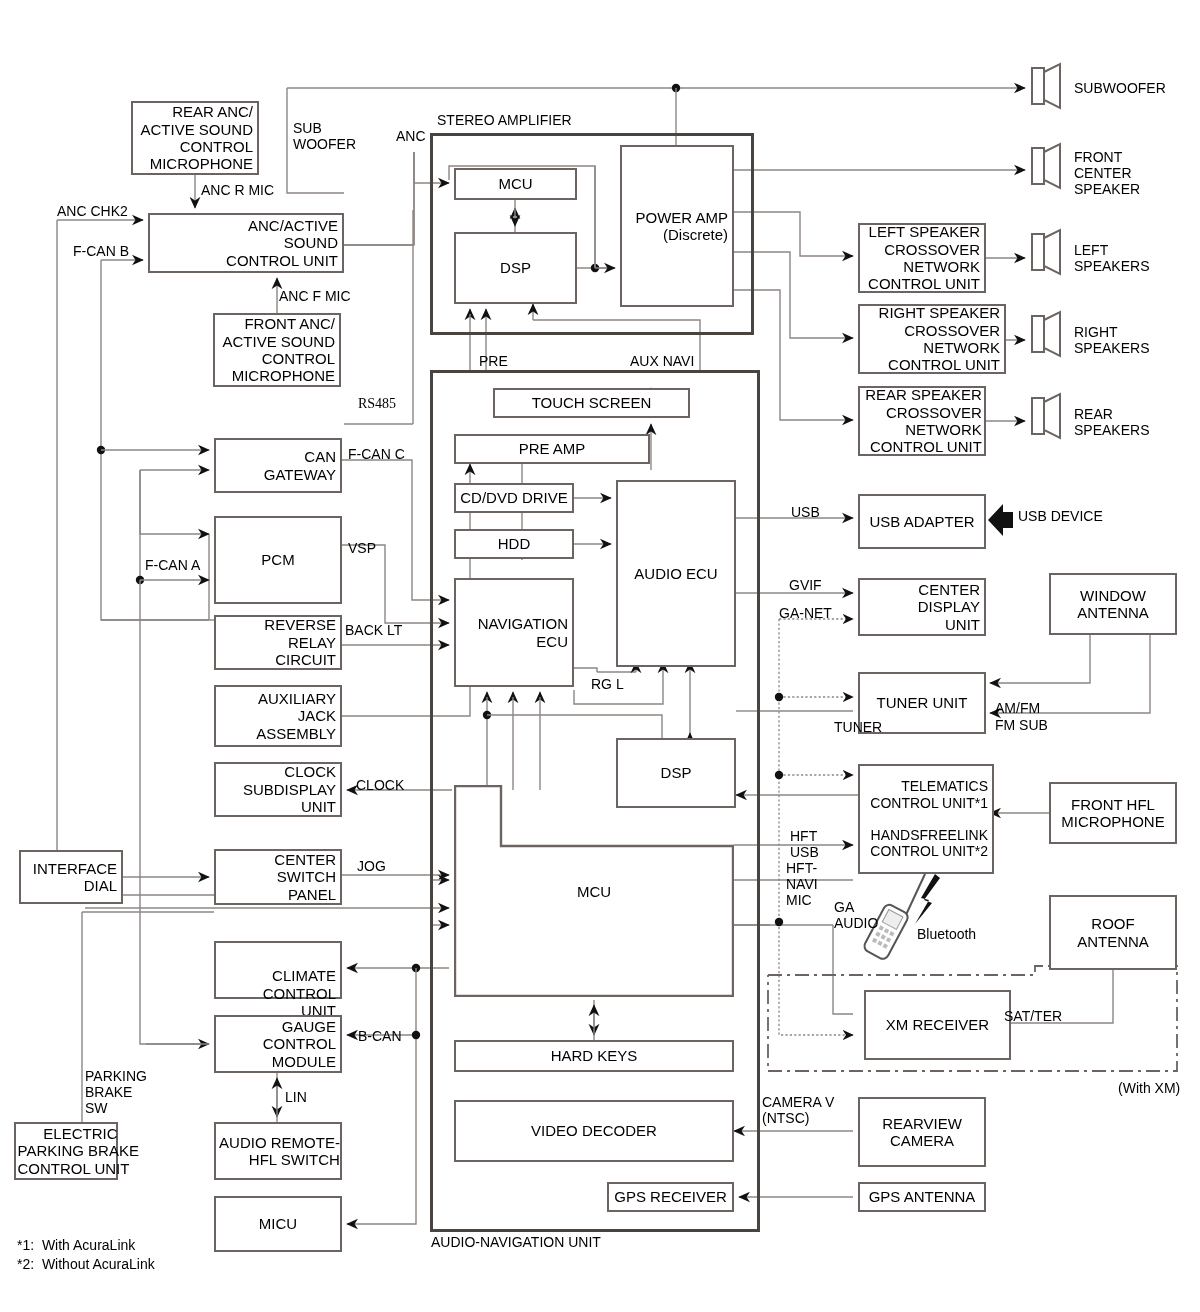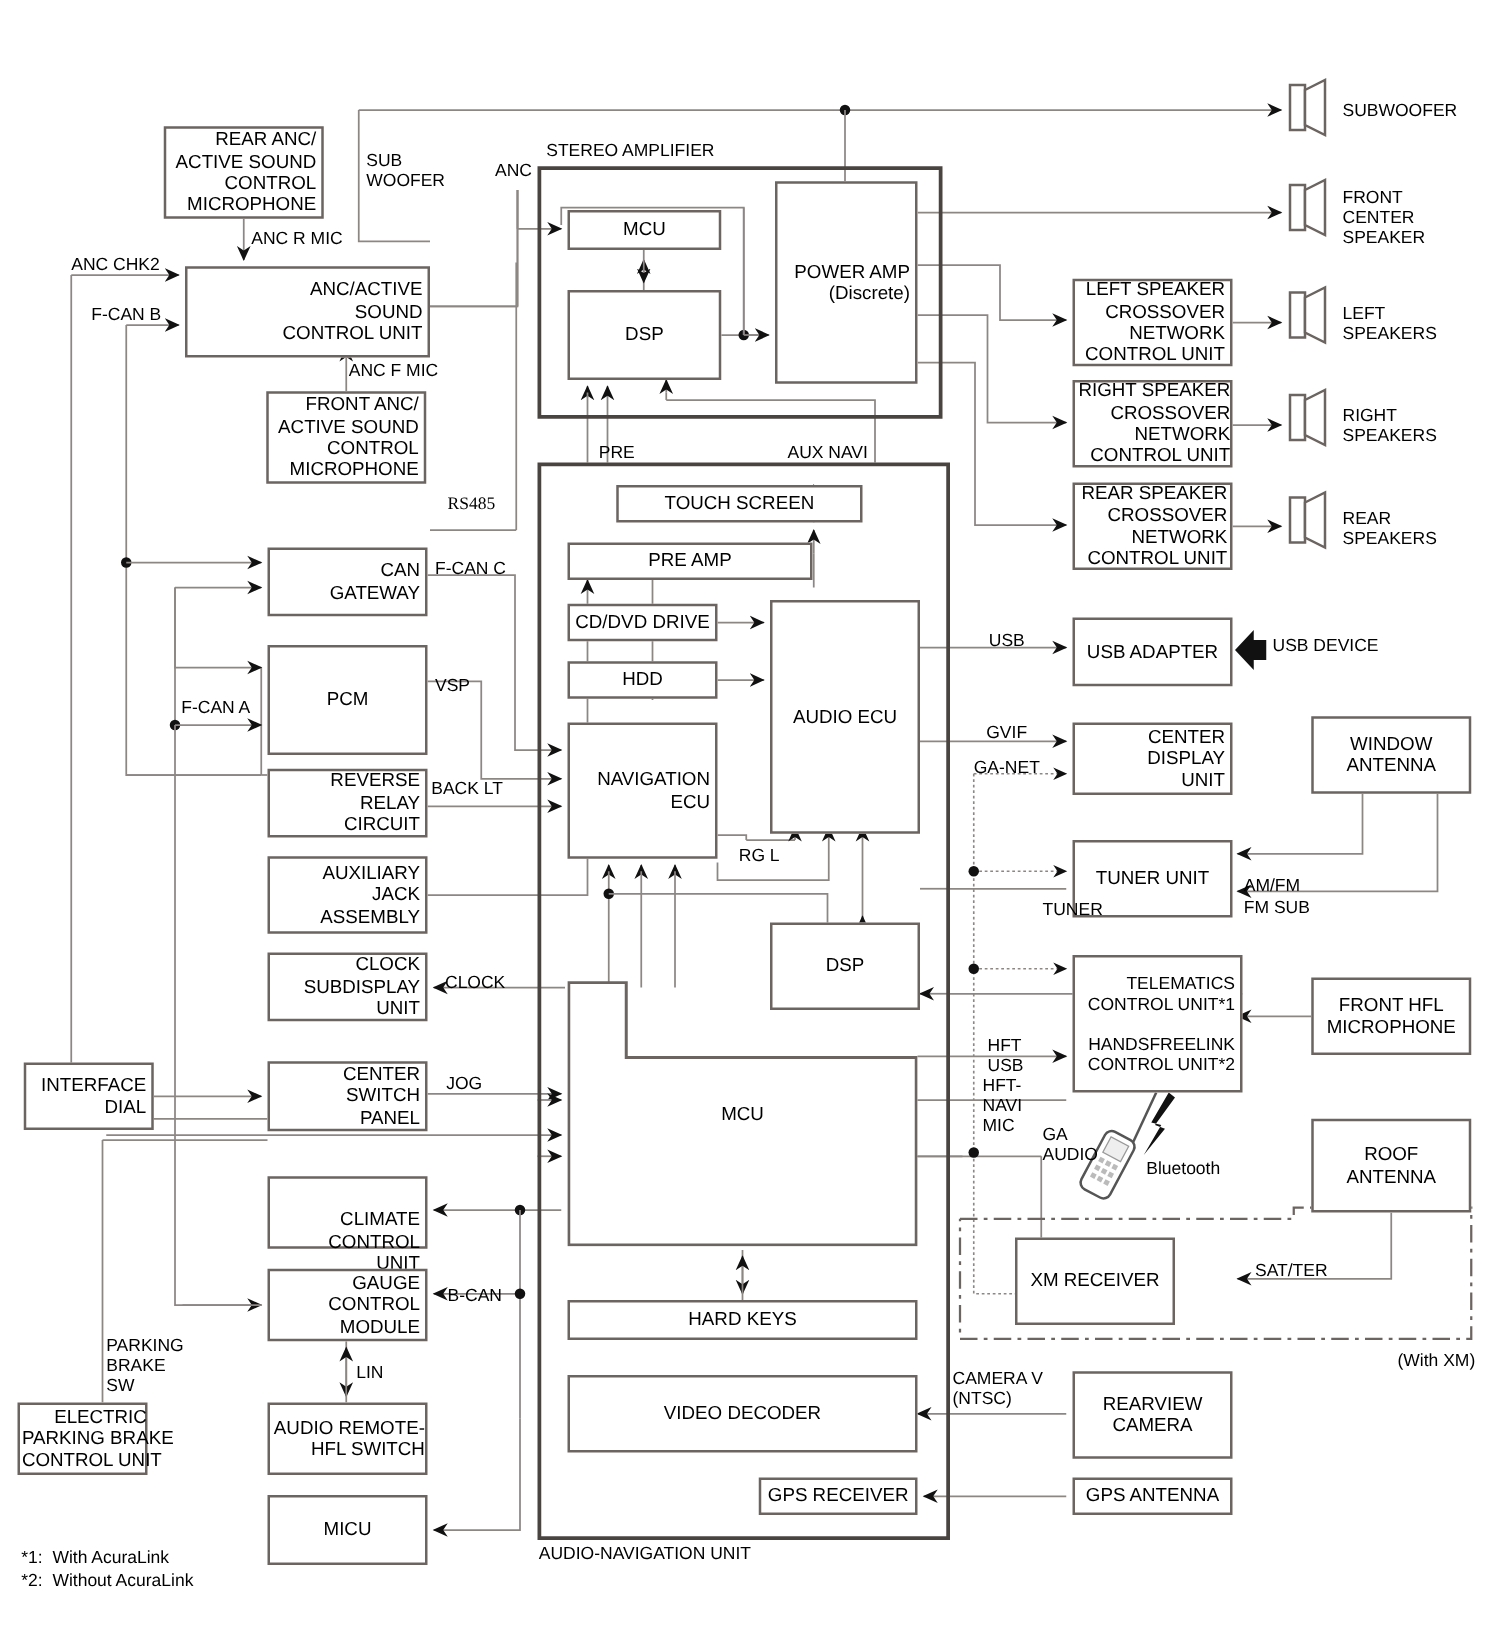--- a/index.html
+++ b/index.html
@@ -240,21 +240,21 @@
 
   <div class="container" style="left:430px;top:370px;width:330px;height:862px;"></div>
   <div class="lbl" style="left:431px;top:1234px;">AUDIO-NAVIGATION UNIT</div>
 
   <div class="box left" style="left:131px;top:101px;width:128px;height:74px;">
       <span class="txt" style="white-space: pre;">REAR ANC/
 ACTIVE SOUND
 CONTROL
 MICROPHONE</span>
     </div>
-  <div class="box left" style="left:148px;top:213px;width:196px;height:73px;">
+  <div class="box left" style="left:148px;top:213px;width:196px;height:60px;">
       <span class="txt" style="white-space: pre;">ANC/ACTIVE
 SOUND
 CONTROL UNIT</span>
     </div>
   <div class="box left" style="left:213px;top:313px;width:128px;height:74px;">
       <span class="txt" style="white-space: pre;">FRONT ANC/
 ACTIVE SOUND
 CONTROL
 MICROPHONE</span>
     </div>
@@ -362,21 +362,21 @@
   <div class="box ctr" style="left:607px;top:1182px;width:127px;height:30px;">
       <span class="txt">GPS RECEIVER</span>
     </div>
 
   <div class="box left" style="left:858px;top:223px;width:128px;height:70px;">
       <span class="txt" style="white-space: pre;">LEFT SPEAKER
 CROSSOVER
 NETWORK
 CONTROL UNIT</span>
     </div>
-  <div class="box left" style="left:858px;top:304px;width:128px;height:70px;">
+  <div class="box left" style="left:858px;top:304px;width:148px;height:70px;">
       <span class="txt" style="white-space: pre;">RIGHT SPEAKER
 CROSSOVER
 NETWORK
 CONTROL UNIT</span>
     </div>
   <div class="box left" style="left:858px;top:386px;width:128px;height:70px;">
       <span class="txt" style="white-space: pre;">REAR SPEAKER
 CROSSOVER
 NETWORK
 CONTROL UNIT</span>
@@ -404,21 +404,21 @@
 CONTROL UNIT*2</span>
     </div>
   <div class="box ctr" style="left:1049px;top:782px;width:128px;height:62px;">
       <span class="txt" style="white-space: pre;">FRONT HFL
 MICROPHONE</span>
     </div>
   <div class="box ctr" style="left:1049px;top:895px;width:128px;height:75px;">
       <span class="txt" style="white-space: pre;">ROOF
 ANTENNA</span>
     </div>
-  <div class="box ctr" style="left:812px;top:990px;width:128px;height:70px;">
+  <div class="box ctr" style="left:864px;top:990px;width:147px;height:70px;">
       <span class="txt">XM RECEIVER</span>
     </div>
   <div class="box ctr" style="left:858px;top:1097px;width:128px;height:70px;">
       <span class="txt" style="white-space: pre;">REARVIEW
 CAMERA</span>
     </div>
   <div class="box ctr" style="left:858px;top:1182px;width:128px;height:30px;">
       <span class="txt">GPS ANTENNA</span>
     </div>
 

